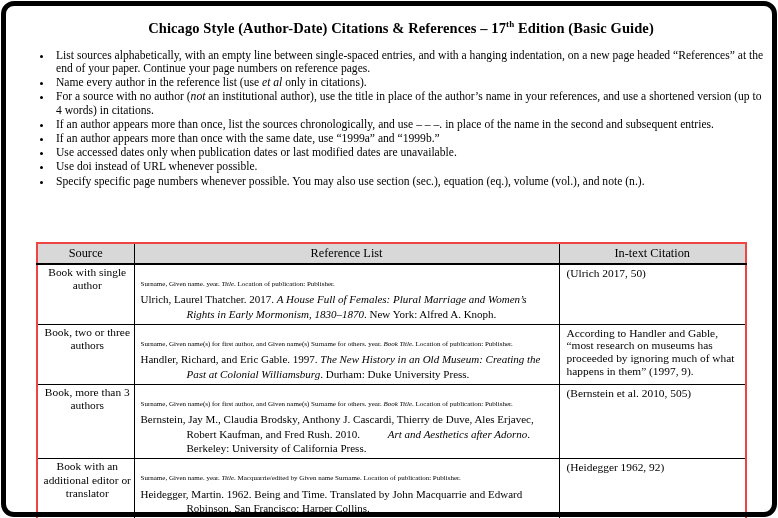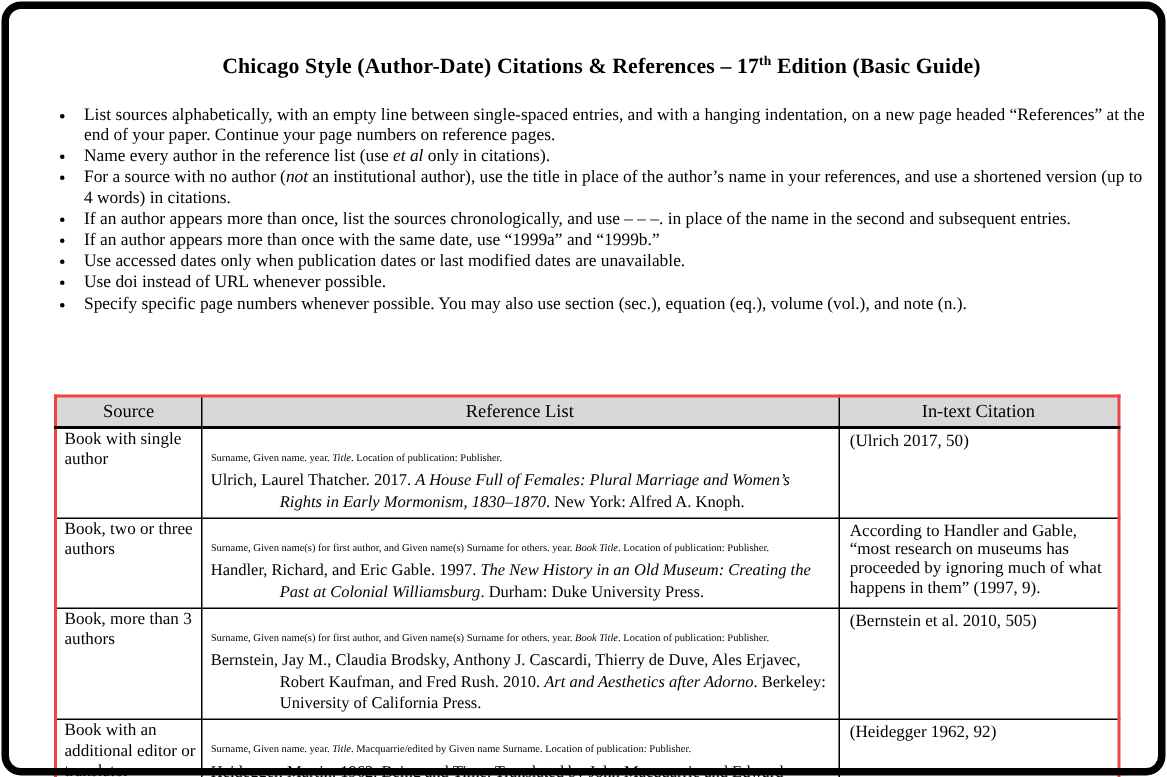--- a/index.html
+++ b/index.html
@@ -10,42 +10,42 @@
   }
   .frame {
     position: absolute; left: 1px; top: 1px; right: 1px; bottom: 1px;
     border: 5px solid #000; border-radius: 13px; pointer-events: none; z-index: 5;
   }
   .page {
     position: absolute; left: 0; top: 0; width: 778px; height: 518px;
     padding: 19px 12px 0 36px; box-sizing: border-box;
   }
   .title {
-    margin: 16px; text-align: center; font-size: 14.5px; font-weight: bold;
+    margin: 0; text-align: center; font-size: 14.5px; font-weight: bold;
     letter-spacing: 0.1px;
   }
   .title sup { font-size: 9px; }
   .bullets {
     margin: 12px 0 0 0; padding: 0 0 0 17px; list-style: disc outside;
   }
   .bullets li {
     font-size: 11.6px; line-height: 1.14; margin: 0 0 1px 0; padding-left: 3px;
     max-width: 714px;
   }
   table.cit {
     margin-top: 54px; border-collapse: collapse; table-layout: fixed;
     width: 709px; border: 2px solid #ef4444;
   }
   table.cit th, table.cit td { border: 1px solid #000; }
   table.cit th {
     background: #d8d8d8; font-weight: normal; font-size: 12.3px;
     text-align: center; padding: 1px 2px; border-bottom-width: 2px; height: 17px;
   }
   table.cit td { vertical-align: top; }
-  td.source { font-size: 11.4px; line-height: 1.18; padding: 1px 2px 0 5px; }
+  td.source { font-size: 11.4px; line-height: 1.18; padding: 1px 2px 0 5px; text-align: center; }
   td.ref { padding: 1px 3px 2px 6px; }
   .tpl { font-size: 7px; line-height: 1.2; padding-top: 14px; white-space: nowrap; overflow: hidden; }
   .cite {
     margin-top: 4px; font-size: 11px; line-height: 1.34;
     padding-left: 46px; text-indent: -46px; padding-right: 2px;
   }
   td.intext { font-size: 11.4px; line-height: 1.12; padding: 2px 5px 2px 7px; }
   tr.h1 { height: 48px; } tr.h2 { height: 53px; } tr.h3 { height: 55px; } tr.h4 { height: 42px; }
 </style>
 </head>
@@ -95,21 +95,21 @@
         <td class="ref">
           <div class="tpl"><span>Surname, Given name(s) for first author, and Given name(s) Surname for others. year. </span><span style="font-style: italic;">Book Title</span><span>. Location of publication: Publisher.</span></div>
           <div class="cite"><span>Handler, Richard, and Eric Gable. 1997. </span><span style="font-style: italic;">The New History in an Old Museum: Creating the Past at Colonial Williamsburg</span><span>. Durham: Duke University Press.</span></div>
         </td>
         <td class="intext">According to Handler and Gable, “most research on museums has proceeded by ignoring much of what happens in them” (1997, 9).</td>
       </tr>
       <tr class="h3">
         <td class="source">Book, more than 3 authors</td>
         <td class="ref">
           <div class="tpl"><span>Surname, Given name(s) for first author, and Given name(s) Surname for others. year. </span><span style="font-style: italic;">Book Title</span><span>. Location of publication: Publisher.</span></div>
-          <div class="cite"><span>Bernstein, Jay M., Claudia Brodsky, Anthony J. Cascardi, Thierry de Duve, Ales Erjavec, Robert Kaufman, and Fred Rush. 2010. </span><span style="font-style: italic;">Art and Aesthetics after Adorno</span><span>. Berkeley: University of California Press.</span></div>
+          <div class="cite"><span>Bernstein, Jay M., Claudia Brodsky, Anthony J. Cascardi, Thierry de Duve, Ales Erjavec, Robert Kaufman, and Fred Rush. 2010. </span><span style="font-style: italic; margin-left: 25px;">Art and Aesthetics after Adorno</span><span>. Berkeley: University of California Press.</span></div>
         </td>
         <td class="intext">(Bernstein et al. 2010, 505)</td>
       </tr>
       <tr class="h4">
         <td class="source">Book with an additional editor or translator</td>
         <td class="ref">
           <div class="tpl"><span>Surname, Given name. year. </span><span style="font-style: italic;">Title</span><span>. Macquarrie/edited by Given name Surname. Location of publication: Publisher.</span></div>
           <div class="cite"><span>Heidegger, Martin. 1962. </span><span style=" margin-top: 23px;">Being and Time</span><span>. Translated by John Macquarrie and Edward Robinson. San Francisco: Harper Collins.</span></div>
         </td>
         <td class="intext">(Heidegger 1962, 92)</td>

